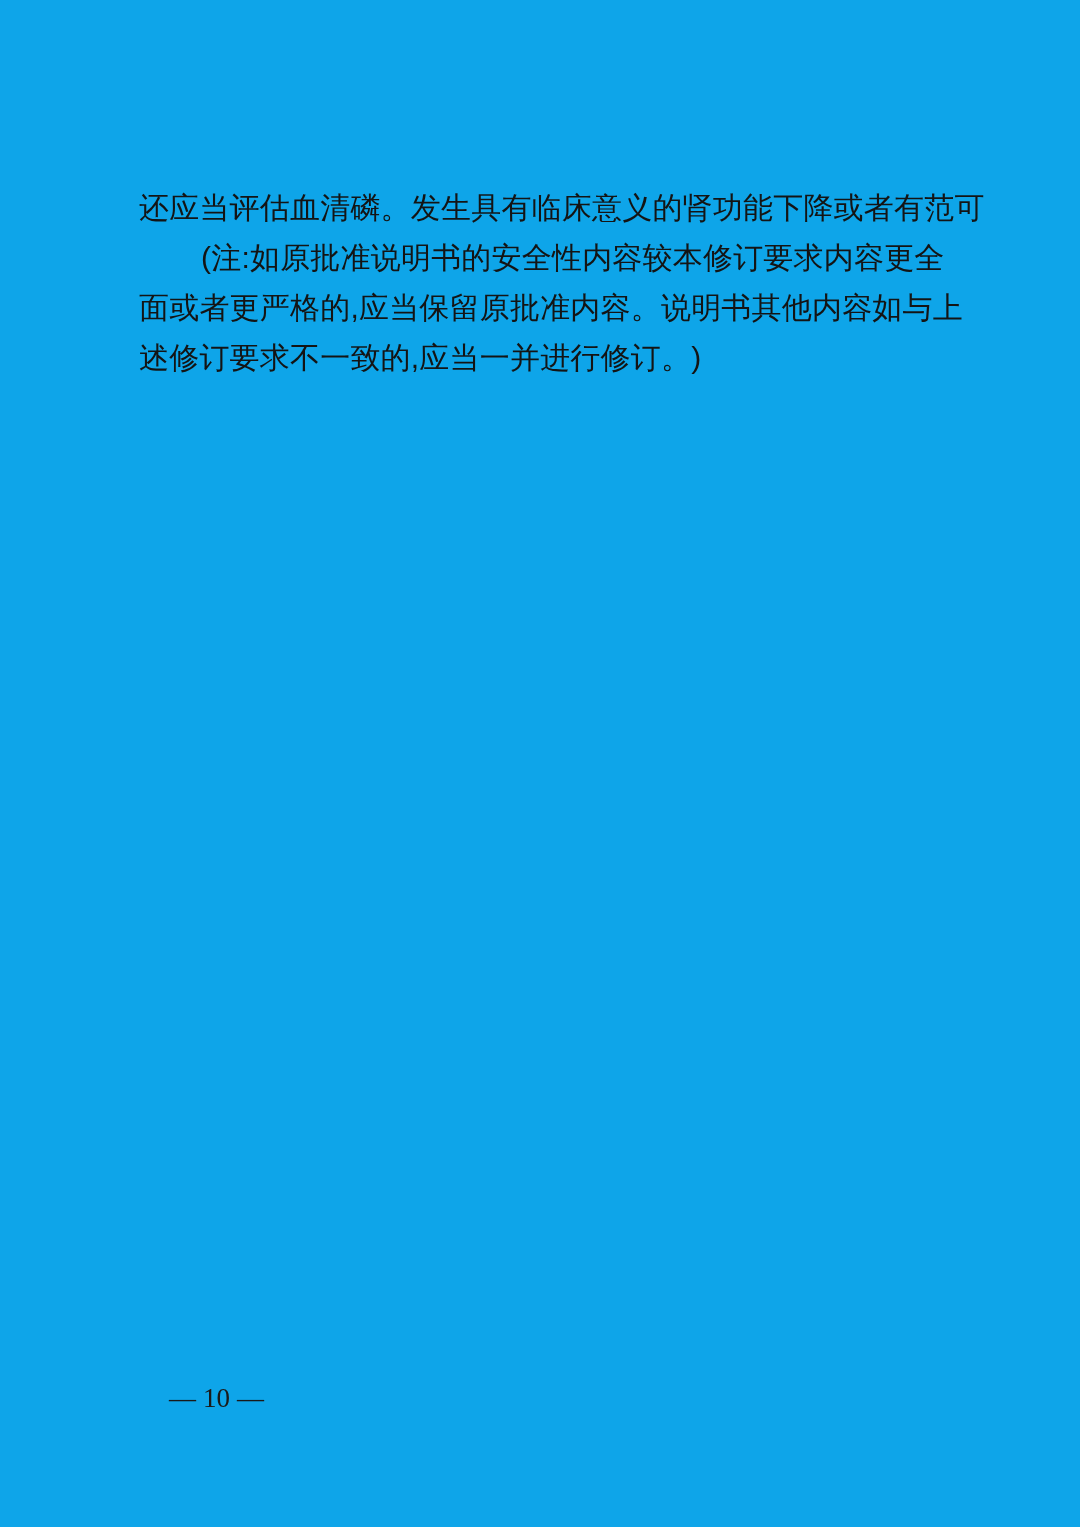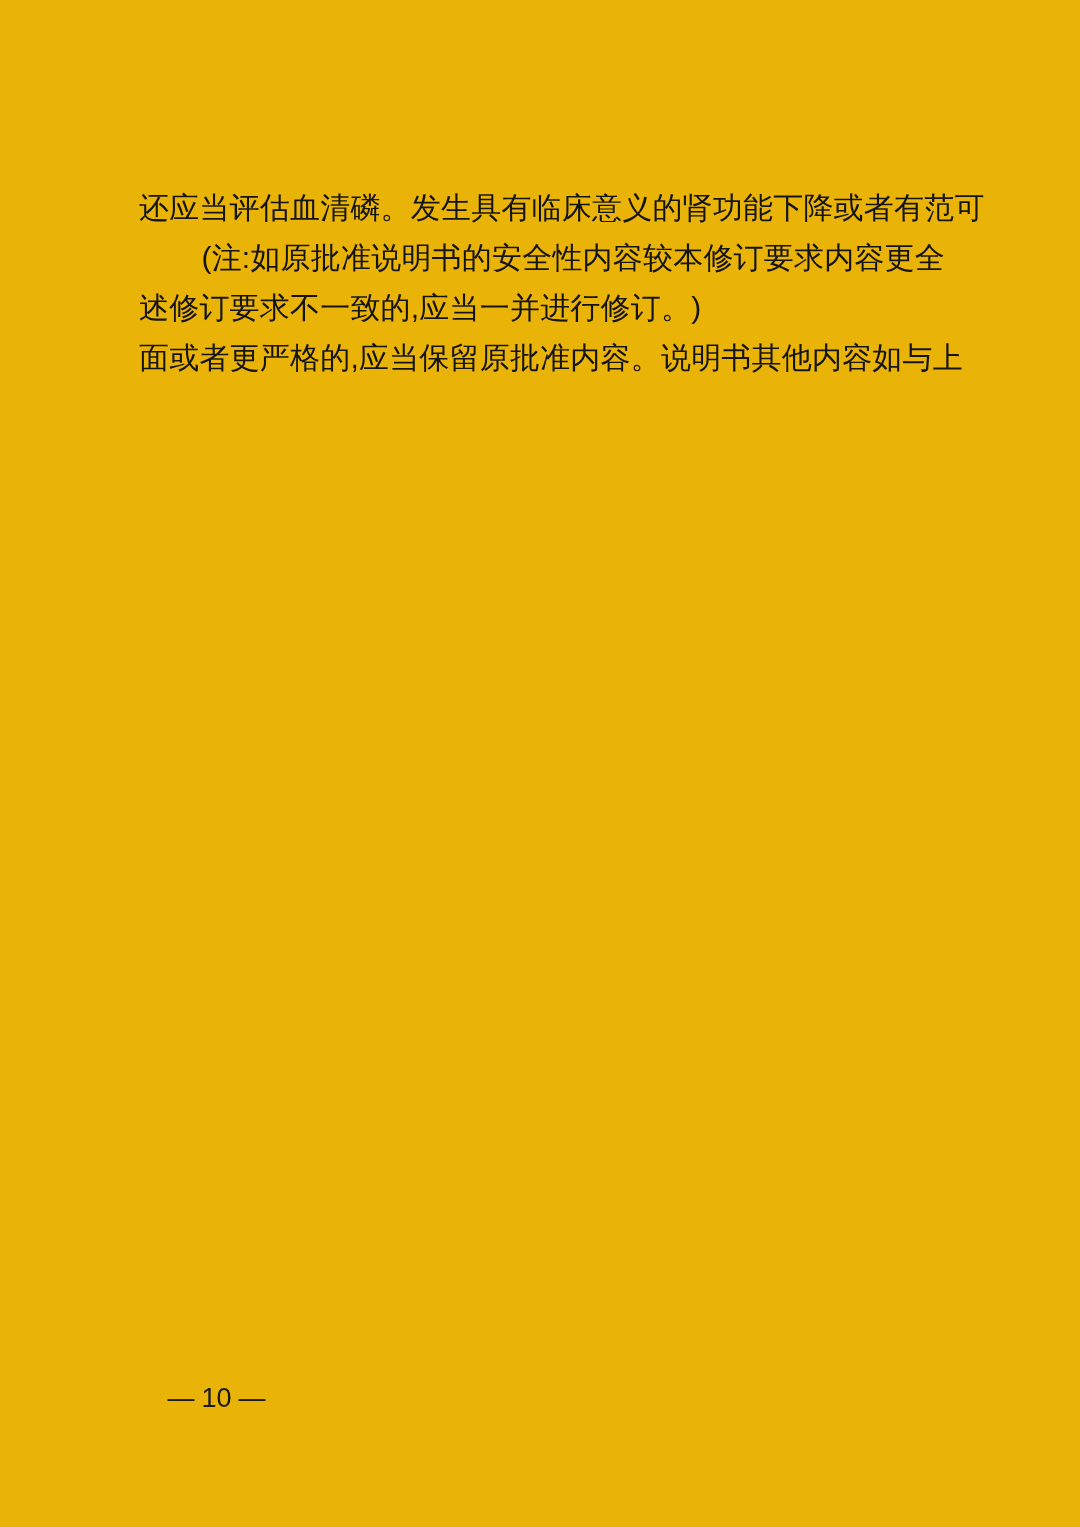--- a/index.html
+++ b/index.html
@@ -7,21 +7,21 @@
   html, body {
     width: 1080px;
     height: 1527px;
     background: #ffffff;
   }
 
   .page {
     position: relative;
     width: 1080px;
     height: 1527px;
-    background: #eab308;
+    background: #0ea5e9;
     overflow: hidden;
     font-family: "Liberation Sans", sans-serif;
   }
 
   .body-text {
     position: absolute;
     left: 139px;
     top: 183px;
     width: 806px;
     font-size: 30px;
@@ -31,30 +31,29 @@
     font-family: "Liberation Sans", sans-serif;
   }
 
   .text-line {
     white-space: nowrap;
     height: 50px;
   }
 
   .text-line.indented {
     padding-left: 62px;
-    text-align: right;
   }
 
   .page-footer {
     position: absolute;
     left: 139px;
     top: 1383px;
     width: 155px;
     text-align: center;
-    font-family: Liberation Sans, sans-serif;
+    font-family: Liberation Serif, serif;
     font-size: 27px;
     line-height: 30px;
     color: #1a1a1a;
     white-space: nowrap;
   }
 
   .page-footer .dash {
     letter-spacing: 0;
     padding: 0 7px;
   }
@@ -62,22 +61,22 @@
 </head>
 <body>
 
 <div class="page">
 
   <div class="body-text">
 
     <div class="text-line">还应当评估血清磷。发生具有临床意义的肾功能下降或者有范可</div>
 
     <div class="text-line indented">(注:如原批准说明书的安全性内容较本修订要求内容更全</div>
+    <div class="text-line">面或者更严格的,应当保留原批准内容。说明书其他内容如与上</div>
     <div class="text-line">述修订要求不一致的,应当一并进行修订。)</div>
-    <div class="text-line">面或者更严格的,应当保留原批准内容。说明书其他内容如与上</div>
 
   </div>
 
   <div class="page-footer">
     <span class="dash">—</span><span>10</span><span class="dash">—</span>
   </div>
 
 </div>
 
 </body></html>

